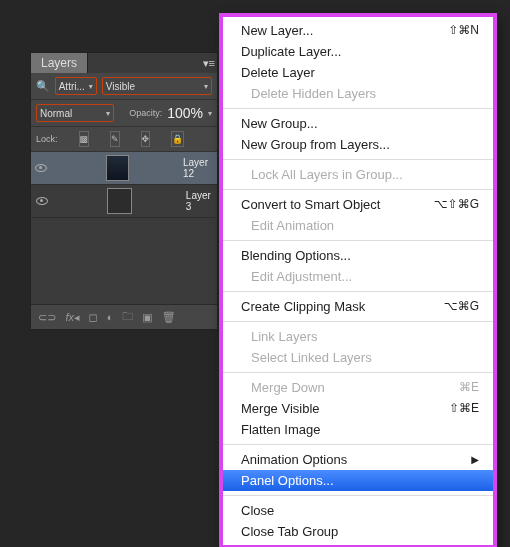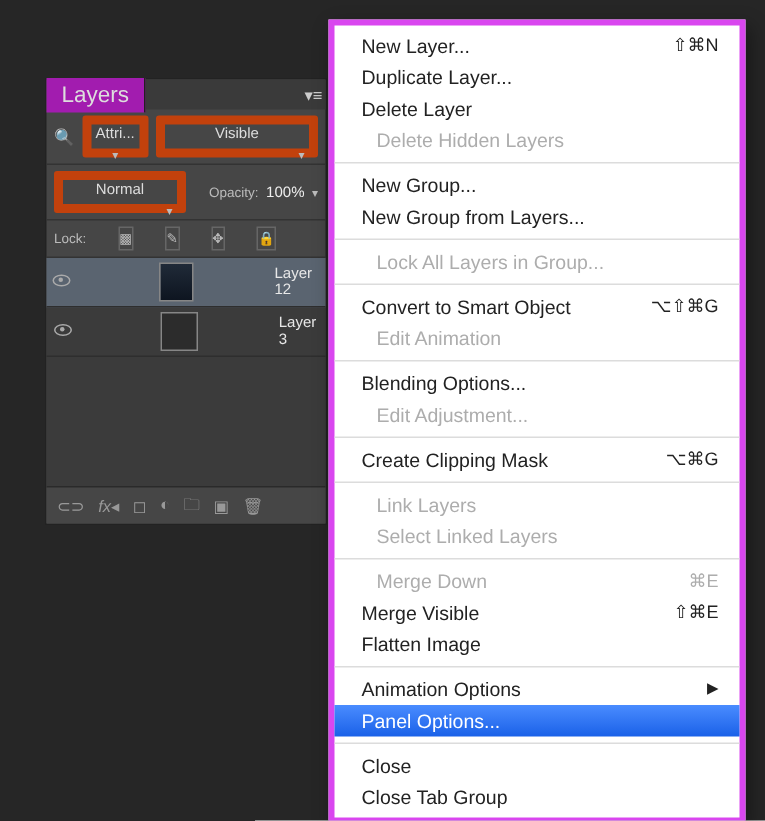--- a/index.html
+++ b/index.html
@@ -22,57 +22,56 @@
   background: #464646;
   border: 1px solid #222;
 }
 .panel-tab-row {
   background: #3a3a3a;
   display: flex;
   align-items: center;
   height: 20px;
 }
 .panel-tab {
-  background: #a21caf;
+  background: #737373;
   color: #ddd;
   padding: 3px 10px 3px 10px;
-  font-size: 15px;
+  font-size: 12px;
   border-right: 1px solid #222;
 }
 .panel-menu-btn {
   margin-left: auto;
   width: 16px;
   text-align: center;
   color: #ccc;
 }
 .panel-row {
   display: flex;
   align-items: center;
   gap: 5px;
   padding: 4px 5px;
   border-bottom: 1px solid #333;
 }
 select, .dropdown {
   background: #464646;
   color: #ddd;
-  border: 6px solid #c2410c;
+  border: 1px solid #c2410c;
   font-size: 10px;
   padding: 1px 3px;
   border-radius: 2px;
-  flex-direction: column;
 }
 .dropdown {
   display: inline-flex;
   align-items: center;
   gap: 4px;
   height: 14px;
 }
 .chev { font-size: 8px; color: #bbb; }
 .lbl { font-size: 9px; color: #bbb; }
-.val { font-size: 10px; color: #eee; }
+.val { font-size: 14px; color: #eee; }
 .lock-row { gap: 21px; }
 .lock-icon {
   width: 14px;
   height: 14px;
   border: 1px solid #666;
   display: inline-flex;
   align-items: center;
   justify-content: center;
   font-size: 9px;
   color: #bbb;

